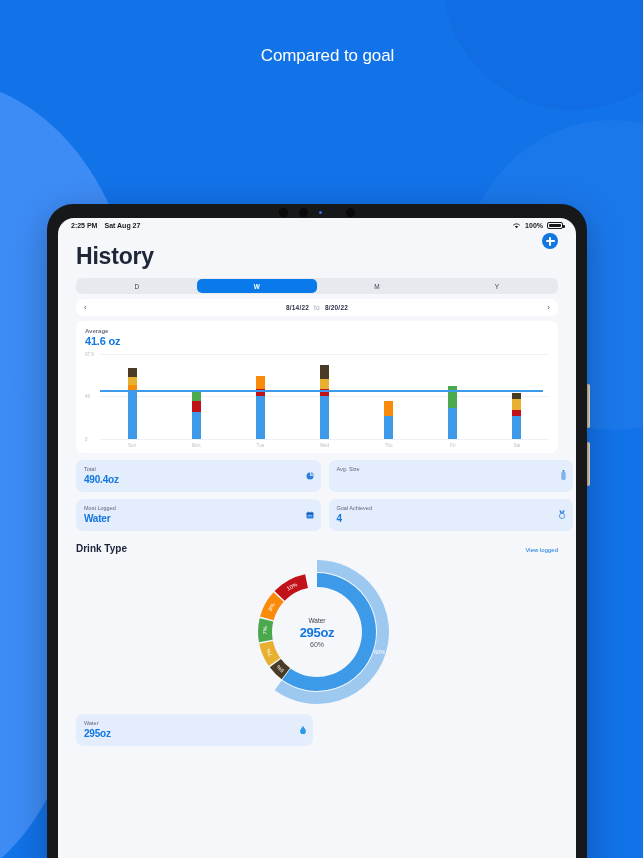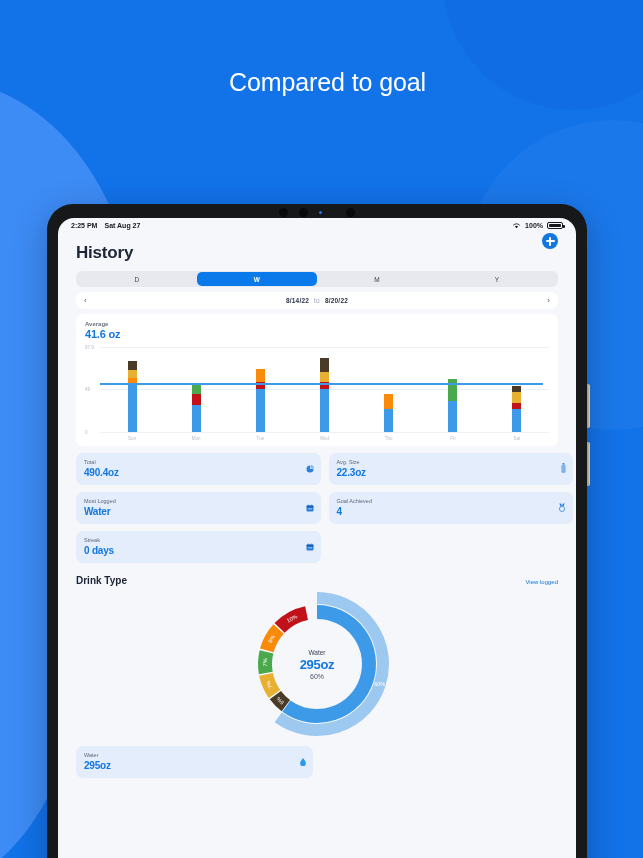--- a/index.html
+++ b/index.html
@@ -39,21 +39,21 @@
   
   .headline {
     position:absolute; top:42px; left:0; right:0;
     text-align:center; color:#fff; z-index:5;
   }
   .headline h1 {
     font-size:31px; line-height:36px; font-weight:bold;
     letter-spacing:-.4px;
   }
   .headline .sub {
-    margin-top:26px; font-size:25px; font-weight:normal;
+    margin-top:4px; font-size:17px; font-weight:normal;
     letter-spacing:-.1px;
     padding-left:12px;
   }
   
   .tablet {
     position:absolute; left:47px; top:204px;
     width:540px; height:700px;
     background:#17181a;
     border-radius:26px 26px 0 0;
     padding:14px 11px 0 11px;
@@ -98,21 +98,21 @@
   .batt::after {
     content:""; position:absolute; right:-2.5px; top:2px;
     width:1.5px; height:3px; background:#16181c; border-radius:0 1px 1px 0;
   }
   .batt i { display:block; height:100%; width:100%; background:#16181c; border-radius:1px; }
   
   .page-head {
     padding:10px 18px 6px 18px;
     display:flex; align-items:flex-start;
   }
-  .page-title { font-size:17px; font-weight:bold; color:#20263a; letter-spacing:-.2px; }
+  .page-title { font-size:23px; font-weight:bold; color:#20263a; letter-spacing:-.2px; }
   .add-btn {
     margin-left:auto; margin-top:-10px;
     width:16px; height:16px; border-radius:50%;
     background:#1277e0; position:relative;
   }
   .add-btn::before, .add-btn::after {
     content:""; position:absolute; background:#fff; border-radius:1px;
   }
   .add-btn::before { left:3.5px; top:7.3px; width:9px; height:1.6px; }
   .add-btn::after  { top:3.5px; left:7.3px; height:9px; width:1.6px; }
@@ -343,21 +343,20 @@
         <div class="stat">
           <div class="lbl">Total</div>
           <div class="val">490.4oz</div>
           <div class="ic"><svg width="8" height="8" viewBox="0 0 16 16">
               <path d="M8 8V1a7 7 0 1 0 7 7z" fill="#2a7fe0"></path>
               <path d="M9.2 0v6.8H16A7 7 0 0 0 9.2 0z" fill="#7fb3ea"></path>
             </svg></div>
         </div>
         <div class="stat">
           <div class="lbl">Avg. Size</div>
-          <div class="val">22.3oz</div>
           <div class="ic"><svg width="5" height="10" viewBox="0 0 6 14">
               <rect x="1.8" y="0" width="2.4" height="2.6" rx=".6" fill="#2a7fe0"></rect>
               <rect x="0" y="2.4" width="6" height="11.6" rx="2" fill="#7fb3ea"></rect>
             </svg></div>
         </div>
         <div class="stat">
           <div class="lbl">Most Logged</div>
           <div class="val">Water</div>
           <div class="ic"><svg width="8" height="8" viewBox="0 0 16 16">
               <rect x="1" y="3" width="14" height="12" rx="2" fill="#2a7fe0"></rect>
@@ -366,31 +365,20 @@
               <rect x="10.9" y="0.5" width="1.6" height="3" rx=".8" fill="#2a7fe0"></rect>
               <rect x="4" y="9" width="8" height="1.4" fill="#cfe2f8"></rect>
             </svg></div>
         </div>
         <div class="stat">
           <div class="lbl">Goal Achieved</div>
           <div class="val">4</div>
           <div class="ic"><svg width="8" height="9" viewBox="0 0 14 16">
               <circle cx="7" cy="10.5" r="4.6" fill="none" stroke="#2a7fe0" stroke-width="1.3"></circle>
               <path d="M4.4 6.3 2.3 1h3l1.6 4zM9.6 6.3 11.7 1h-3L7.1 5z" fill="#2a7fe0"></path>
-            </svg></div>
-        </div>
-        <div class="stat">
-          <div class="lbl">Streak</div>
-          <div class="val">0 days</div>
-          <div class="ic"><svg width="8" height="8" viewBox="0 0 16 16">
-              <rect x="1" y="3" width="14" height="12" rx="2" fill="#2a7fe0"></rect>
-              <rect x="1" y="3" width="14" height="4" rx="2" fill="#1a5fb8"></rect>
-              <rect x="3.5" y="0.5" width="1.6" height="3" rx=".8" fill="#2a7fe0"></rect>
-              <rect x="10.9" y="0.5" width="1.6" height="3" rx=".8" fill="#2a7fe0"></rect>
-              <rect x="4" y="9" width="8" height="1.4" fill="#cfe2f8"></rect>
             </svg></div>
         </div>
       </div>
 
     <div class="dt-head">
       <div class="dt-title">Drink Type</div>
       <div class="dt-link">View logged</div>
     </div>
     <div class="donut-wrap">
       <div class="donut">

